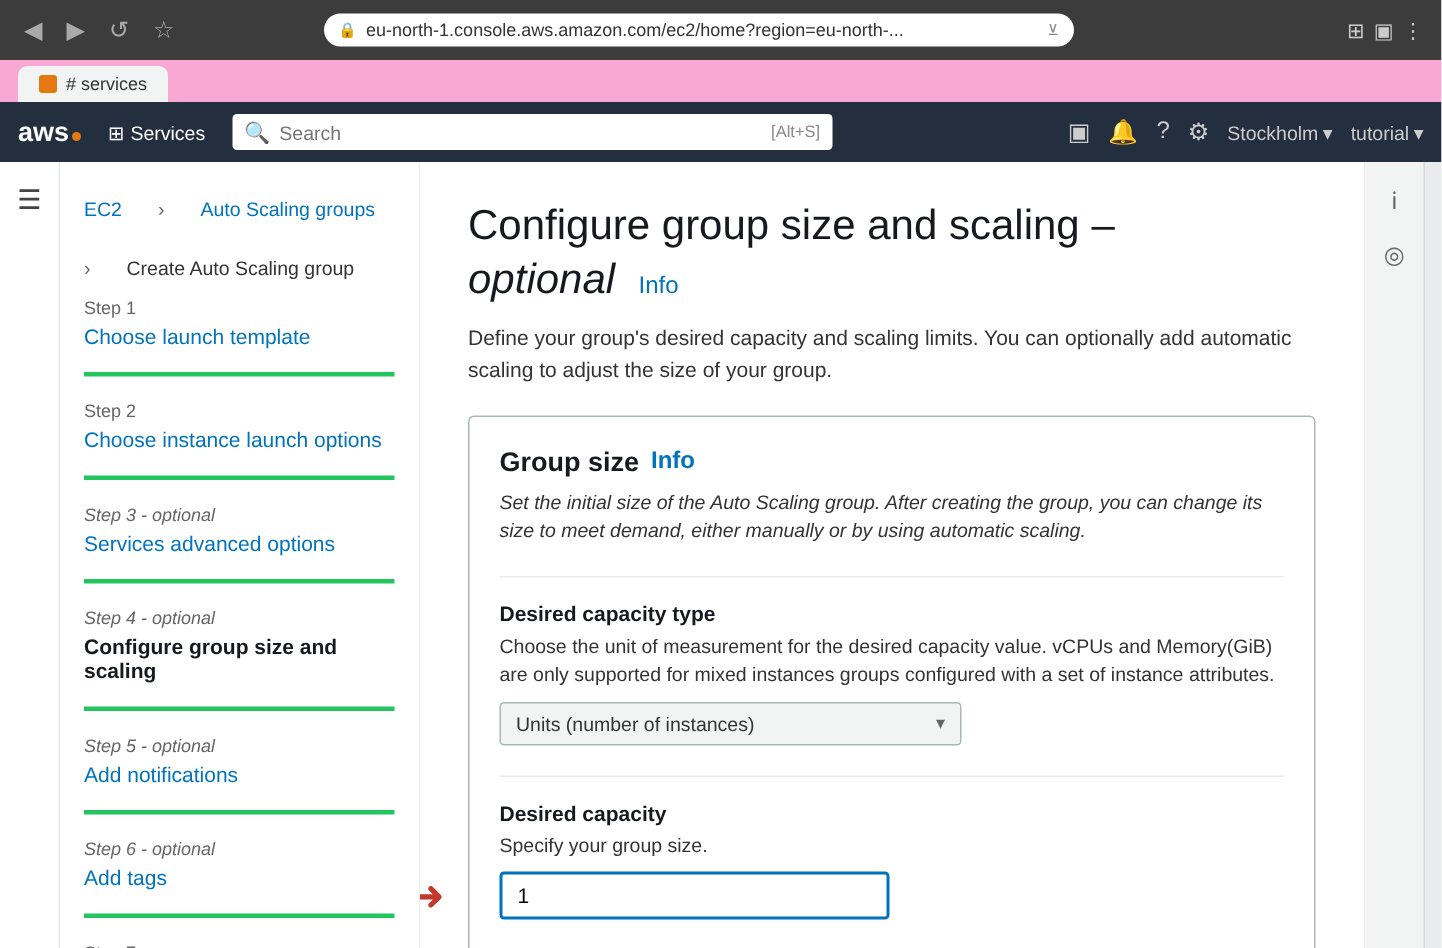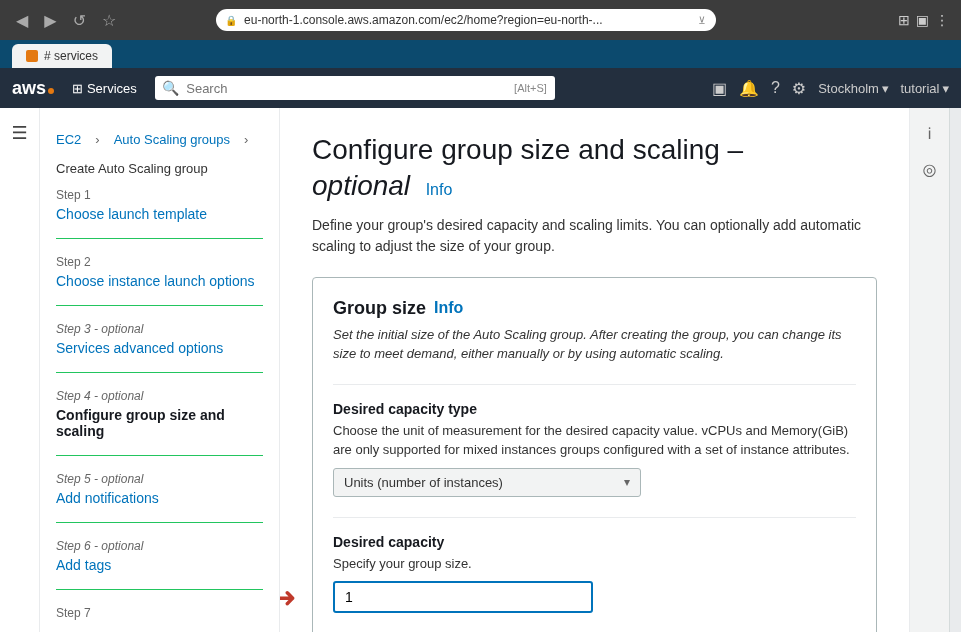--- a/index.html
+++ b/index.html
@@ -33,21 +33,21 @@
       align-items: center;
       gap: 6px;
       max-width: 500px;
       margin: 0 auto;
     }
     .browser-url-icon { color: #888; font-size: 10px; }
     .browser-url-text { font-size: 12px; color: #333; flex: 1; }
     .browser-right-icons { display: flex; gap: 6px; align-items: center; margin-left: auto; }
     .browser-icon-btn { color: #ccc; font-size: 14px; }
     .browser-tab-bar {
-      background: #0c4a6e;
+      background: #f9a8d4;
       padding: 4px 12px 0;
       display: flex;
       align-items: flex-end;
     }
     .browser-tab {
       background: #f2f3f3;
       padding: 5px 14px;
       font-size: 12px;
       border-radius: 6px 6px 0 0;
       color: #333;
@@ -142,39 +142,39 @@
       width: 240px;
       background: #fff;
       border-right: 1px solid #e9ebed;
       padding: 16px 0;
       overflow-y: auto;
     }
     .breadcrumb-area {
       padding: 8px 16px 12px;
       display: flex;
       align-items: flex-start;
-      gap: 14px;
+      gap: 24px;
       flex-wrap: wrap;
     }
     .breadcrumb-link {
       color: #0073bb;
       font-size: 13px;
       cursor: pointer;
       text-decoration: none;
     }
     .breadcrumb-sep { color: #666; font-size: 13px; }
     .breadcrumb-current { color: #333; font-size: 13px; }
 
     .nav-steps {
       padding: 0 16px;
     }
     .nav-step {
       margin-bottom: 16px;
       padding-bottom: 16px;
-      border-bottom: 1px solid #22c55e;
+      border-bottom: 3px solid #22c55e;
     }
     .nav-step:last-child { border-bottom: none; }
     .nav-step-label {
       font-size: 12px;
       color: #666;
       margin-bottom: 4px;
     }
     .nav-step-label.optional { font-style: italic; }
     .nav-step-link {
       color: #0073bb;

